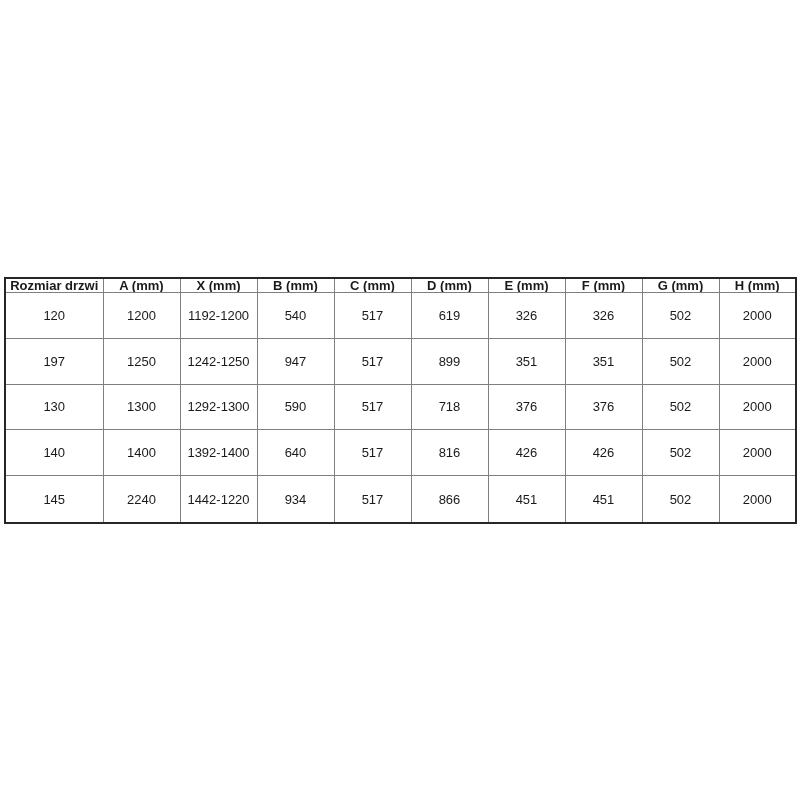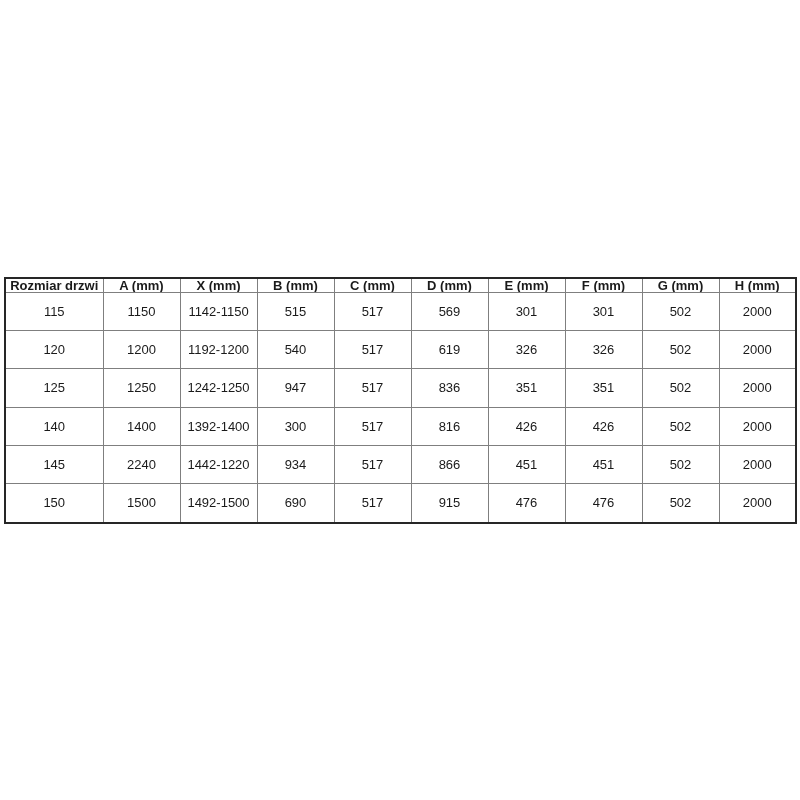--- a/index.html
+++ b/index.html
@@ -81,86 +81,74 @@
           <th>C (mm)</th>
           <th>D (mm)</th>
           <th>E (mm)</th>
           <th>F (mm)</th>
           <th>G (mm)</th>
           <th>H (mm)</th>
         </tr>
     </thead>
     <tbody>
         <tr>
-          <td>115</td>
-          <td>1150</td>
-          <td>1142-1150</td>
-          <td>515</td>
-          <td>517</td>
-          <td>569</td>
-          <td>301</td>
-          <td>301</td>
-          <td>502</td>
-          <td>2000</td>
-        </tr>
-        <tr>
           <td>120</td>
           <td>1200</td>
           <td>1192-1200</td>
           <td>540</td>
           <td>517</td>
           <td>619</td>
           <td>326</td>
           <td>326</td>
           <td>502</td>
           <td>2000</td>
         </tr>
         <tr>
-          <td>125</td>
+          <td>197</td>
           <td>1250</td>
           <td>1242-1250</td>
           <td>947</td>
           <td>517</td>
-          <td>836</td>
+          <td>899</td>
           <td>351</td>
           <td>351</td>
+          <td>502</td>
+          <td>2000</td>
+        </tr>
+        <tr>
+          <td>130</td>
+          <td>1300</td>
+          <td>1292-1300</td>
+          <td>590</td>
+          <td>517</td>
+          <td>718</td>
+          <td>376</td>
+          <td>376</td>
           <td>502</td>
           <td>2000</td>
         </tr>
         <tr>
           <td>140</td>
           <td>1400</td>
           <td>1392-1400</td>
-          <td>300</td>
+          <td>640</td>
           <td>517</td>
           <td>816</td>
           <td>426</td>
           <td>426</td>
           <td>502</td>
           <td>2000</td>
         </tr>
         <tr>
           <td>145</td>
           <td>2240</td>
           <td>1442-1220</td>
           <td>934</td>
           <td>517</td>
           <td>866</td>
           <td>451</td>
           <td>451</td>
           <td>502</td>
           <td>2000</td>
         </tr>
-        <tr>
-          <td>150</td>
-          <td>1500</td>
-          <td>1492-1500</td>
-          <td>690</td>
-          <td>517</td>
-          <td>915</td>
-          <td>476</td>
-          <td>476</td>
-          <td>502</td>
-          <td>2000</td>
-        </tr>
       </tbody>
   </table>
 </div>
 
 </body></html>

